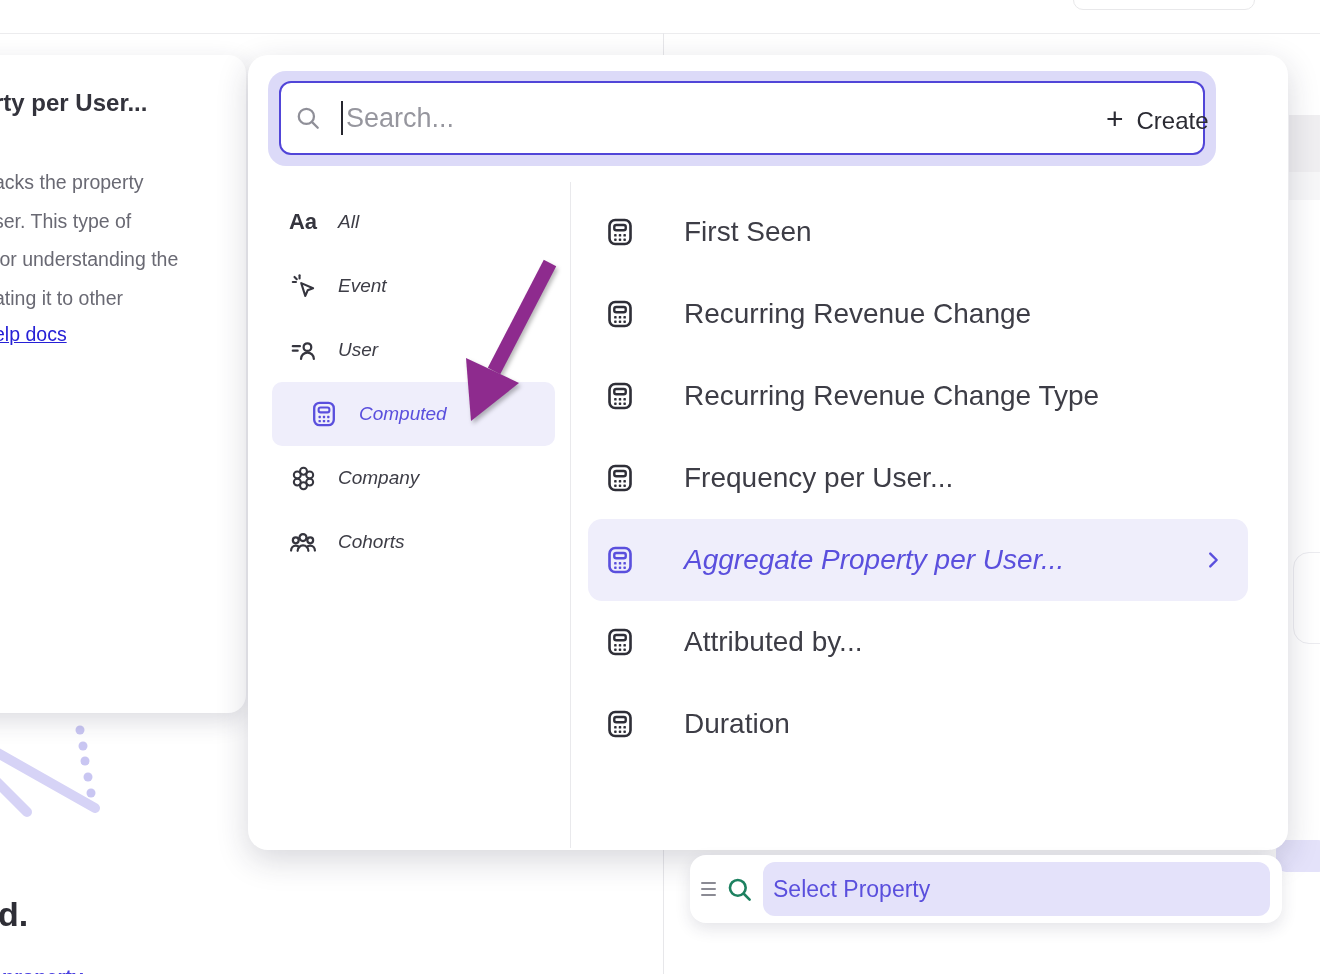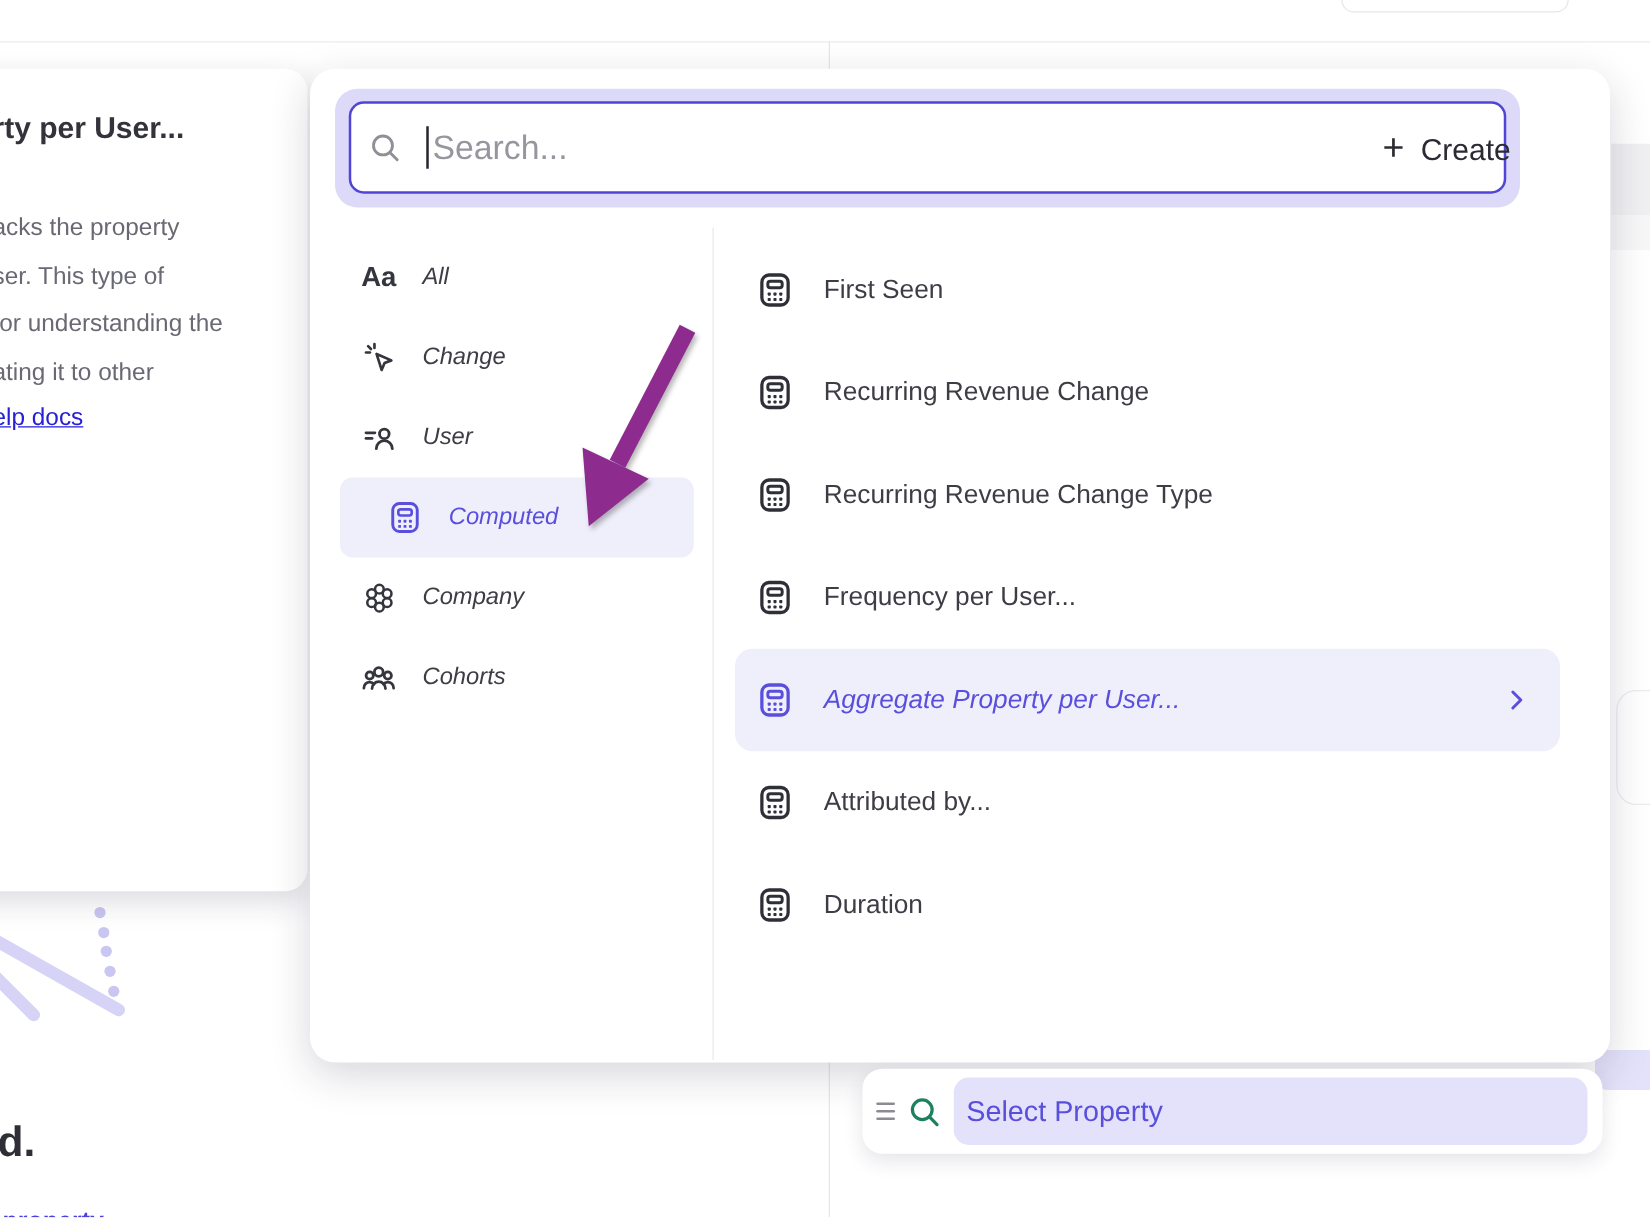--- a/index.html
+++ b/index.html
@@ -63,21 +63,21 @@
   .cat-row.selected .cicon{color:var(--accent);}
   .cat-label{font-size:19px;font-style:italic;}
   .aa-glyph{font-size:22px;font-weight:bold;letter-spacing:0;}
 
   
   .item-col{position:absolute;left:340px;top:136px;width:660px;}
   .item-row{height:82px;display:flex;align-items:center;gap:23px;padding:0 24px 0 16px;border-radius:14px;color:var(--list-text);cursor:pointer;}
   .item-row .iicon{width:32px;display:flex;justify-content:center;color:#2f2f38;}
   .item-row.selected{background:var(--selected-bg);color:var(--accent);font-style:italic;}
   .item-row.selected .iicon{color:var(--accent);}
-  .item-label{font-size:21px;}
+  .item-label{font-size:28px;margin-left:25px;}
   .chevron{margin-left:auto;color:var(--accent);display:flex;}
 
   
   .arrow-annotation{position:absolute;left:430px;top:240px;z-index:5;filter:drop-shadow(2px 3px 2px rgba(0,0,0,.28));pointer-events:none;}
 
   
   .select-card{position:absolute;left:690px;top:855px;width:592px;height:68px;background:#fff;border-radius:16px;box-shadow:0 6px 16px rgba(40,40,70,.12);z-index:4;display:flex;align-items:center;padding:0 12px 0 11px;}
   .drag-handle{display:flex;flex-direction:column;gap:4px;margin-right:10px;cursor:grab;}
   .drag-handle i{display:block;width:15px;height:2px;background:#8b8b94;border-radius:1px;}
   .select-card .gmag{color:var(--green);margin-right:10px;display:flex;}
@@ -155,21 +155,21 @@
 
       <div class="cat-row">
         <span class="cicon">
           <svg width="27" height="27" viewBox="0 0 24 24" fill="none" stroke="currentColor" stroke-width="1.9" stroke-linecap="round" stroke-linejoin="round">
             <path d="M10 9 L20.5 13.6 L15.7 15.4 L13.6 20.4 Z"></path>
             <line x1="2.5" y1="8" x2="5.3" y2="8"></line>
             <line x1="4" y1="3.5" x2="6" y2="5.5"></line>
             <line x1="8.5" y1="2" x2="8.5" y2="4.8"></line>
           </svg>
         </span>
-        <span class="cat-label">Change</span>
+        <span class="cat-label">Event</span>
       </div>
 
       <div class="cat-row">
         <span class="cicon">
           <svg width="27" height="27" viewBox="0 0 24 24" fill="none" stroke="currentColor" stroke-width="2" stroke-linecap="round">
             <line x1="2.5" y1="8.2" x2="8.8" y2="8.2"></line>
             <line x1="2.5" y1="12.2" x2="6.8" y2="12.2"></line>
             <circle cx="15.5" cy="9" r="3.4"></circle>
             <path d="M9.8 19.5 c0-3.2 2.6-5.7 5.7-5.7 s5.7 2.5 5.7 5.7"></path>
           </svg>

